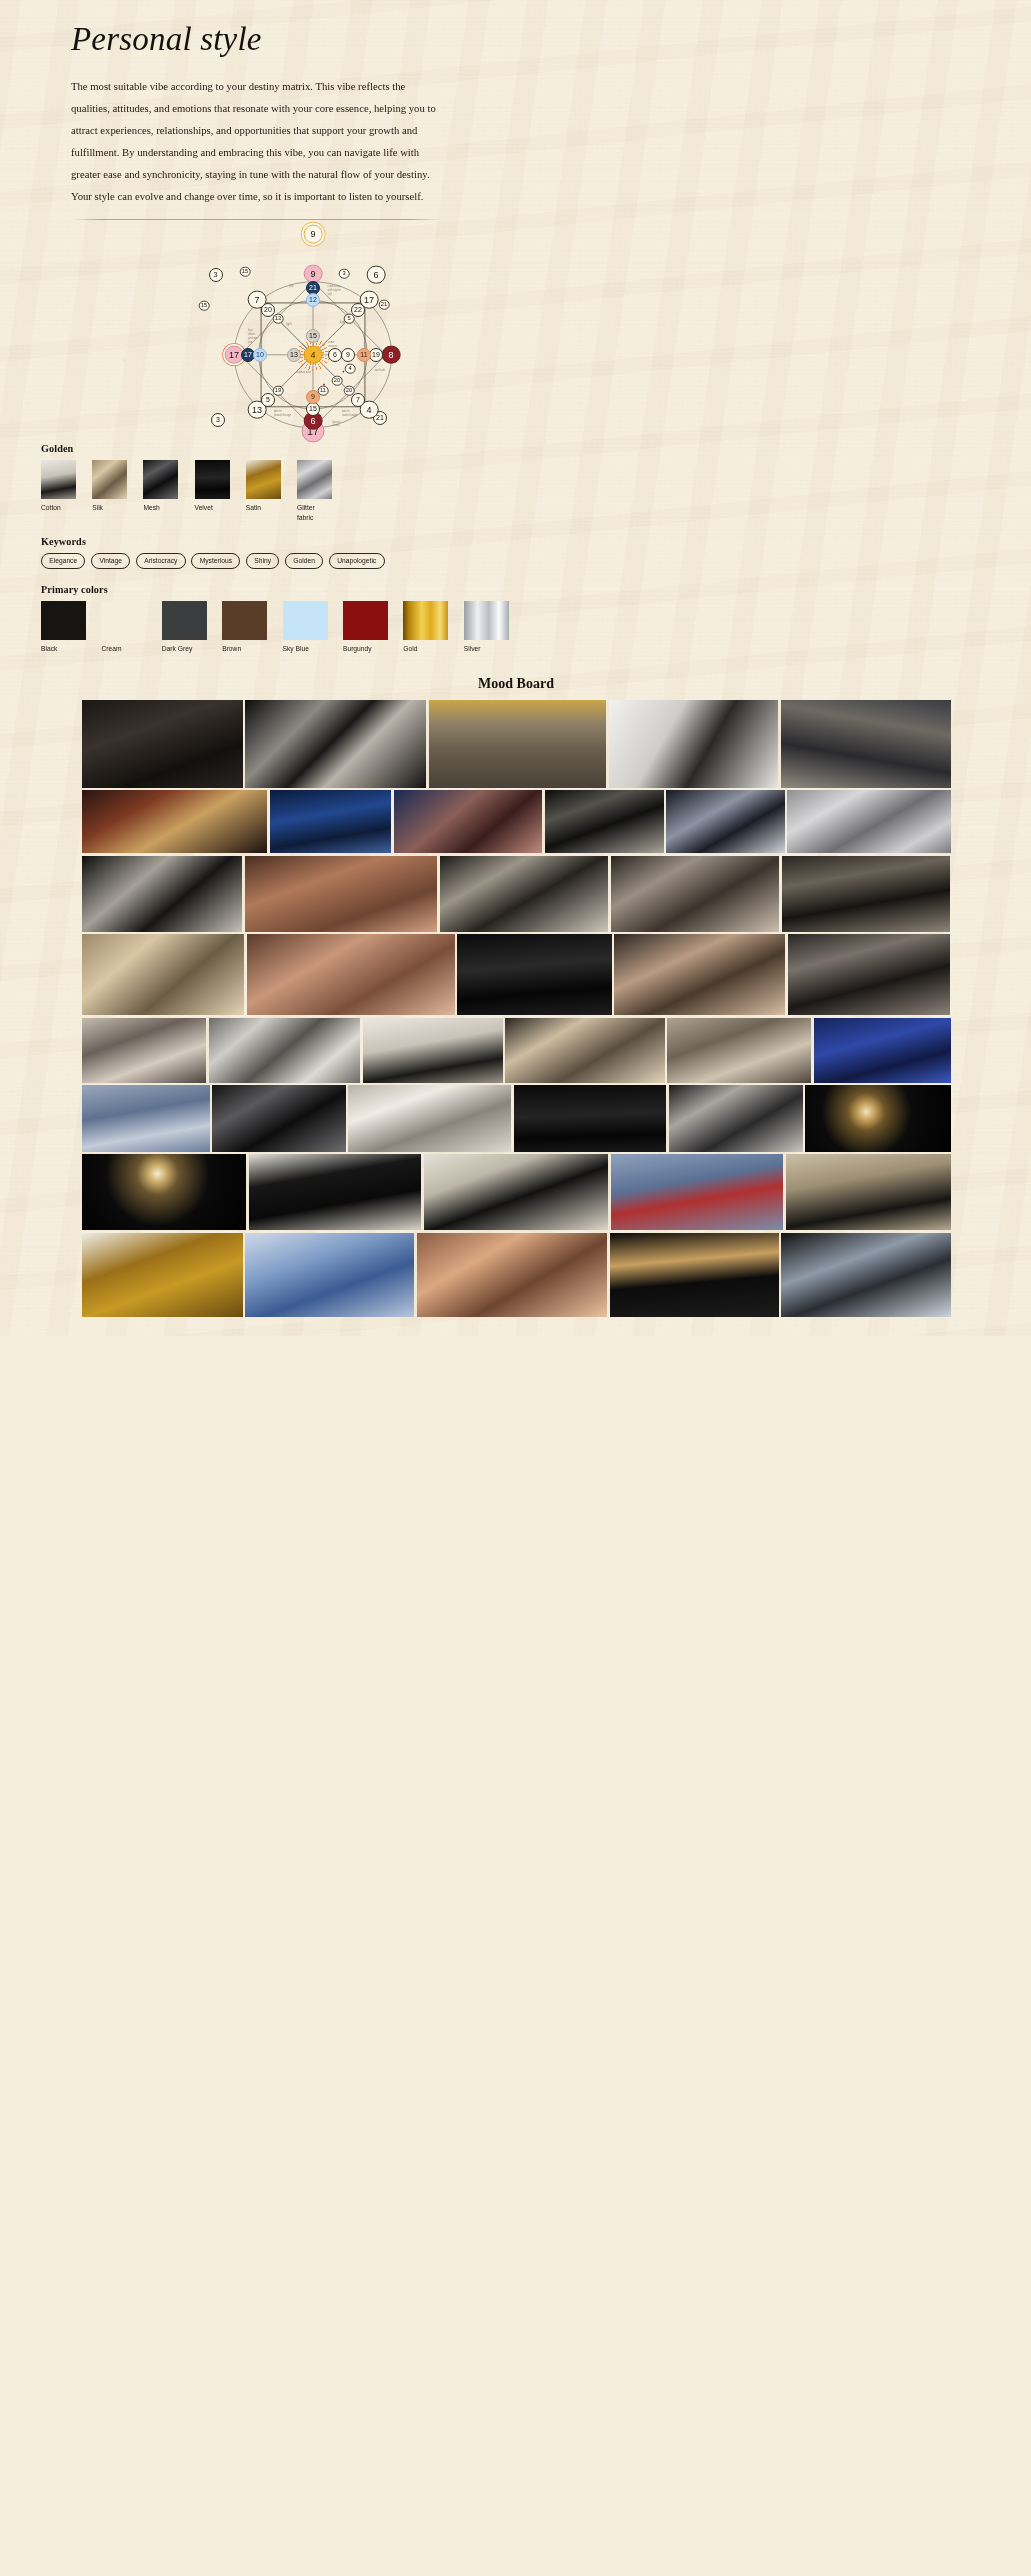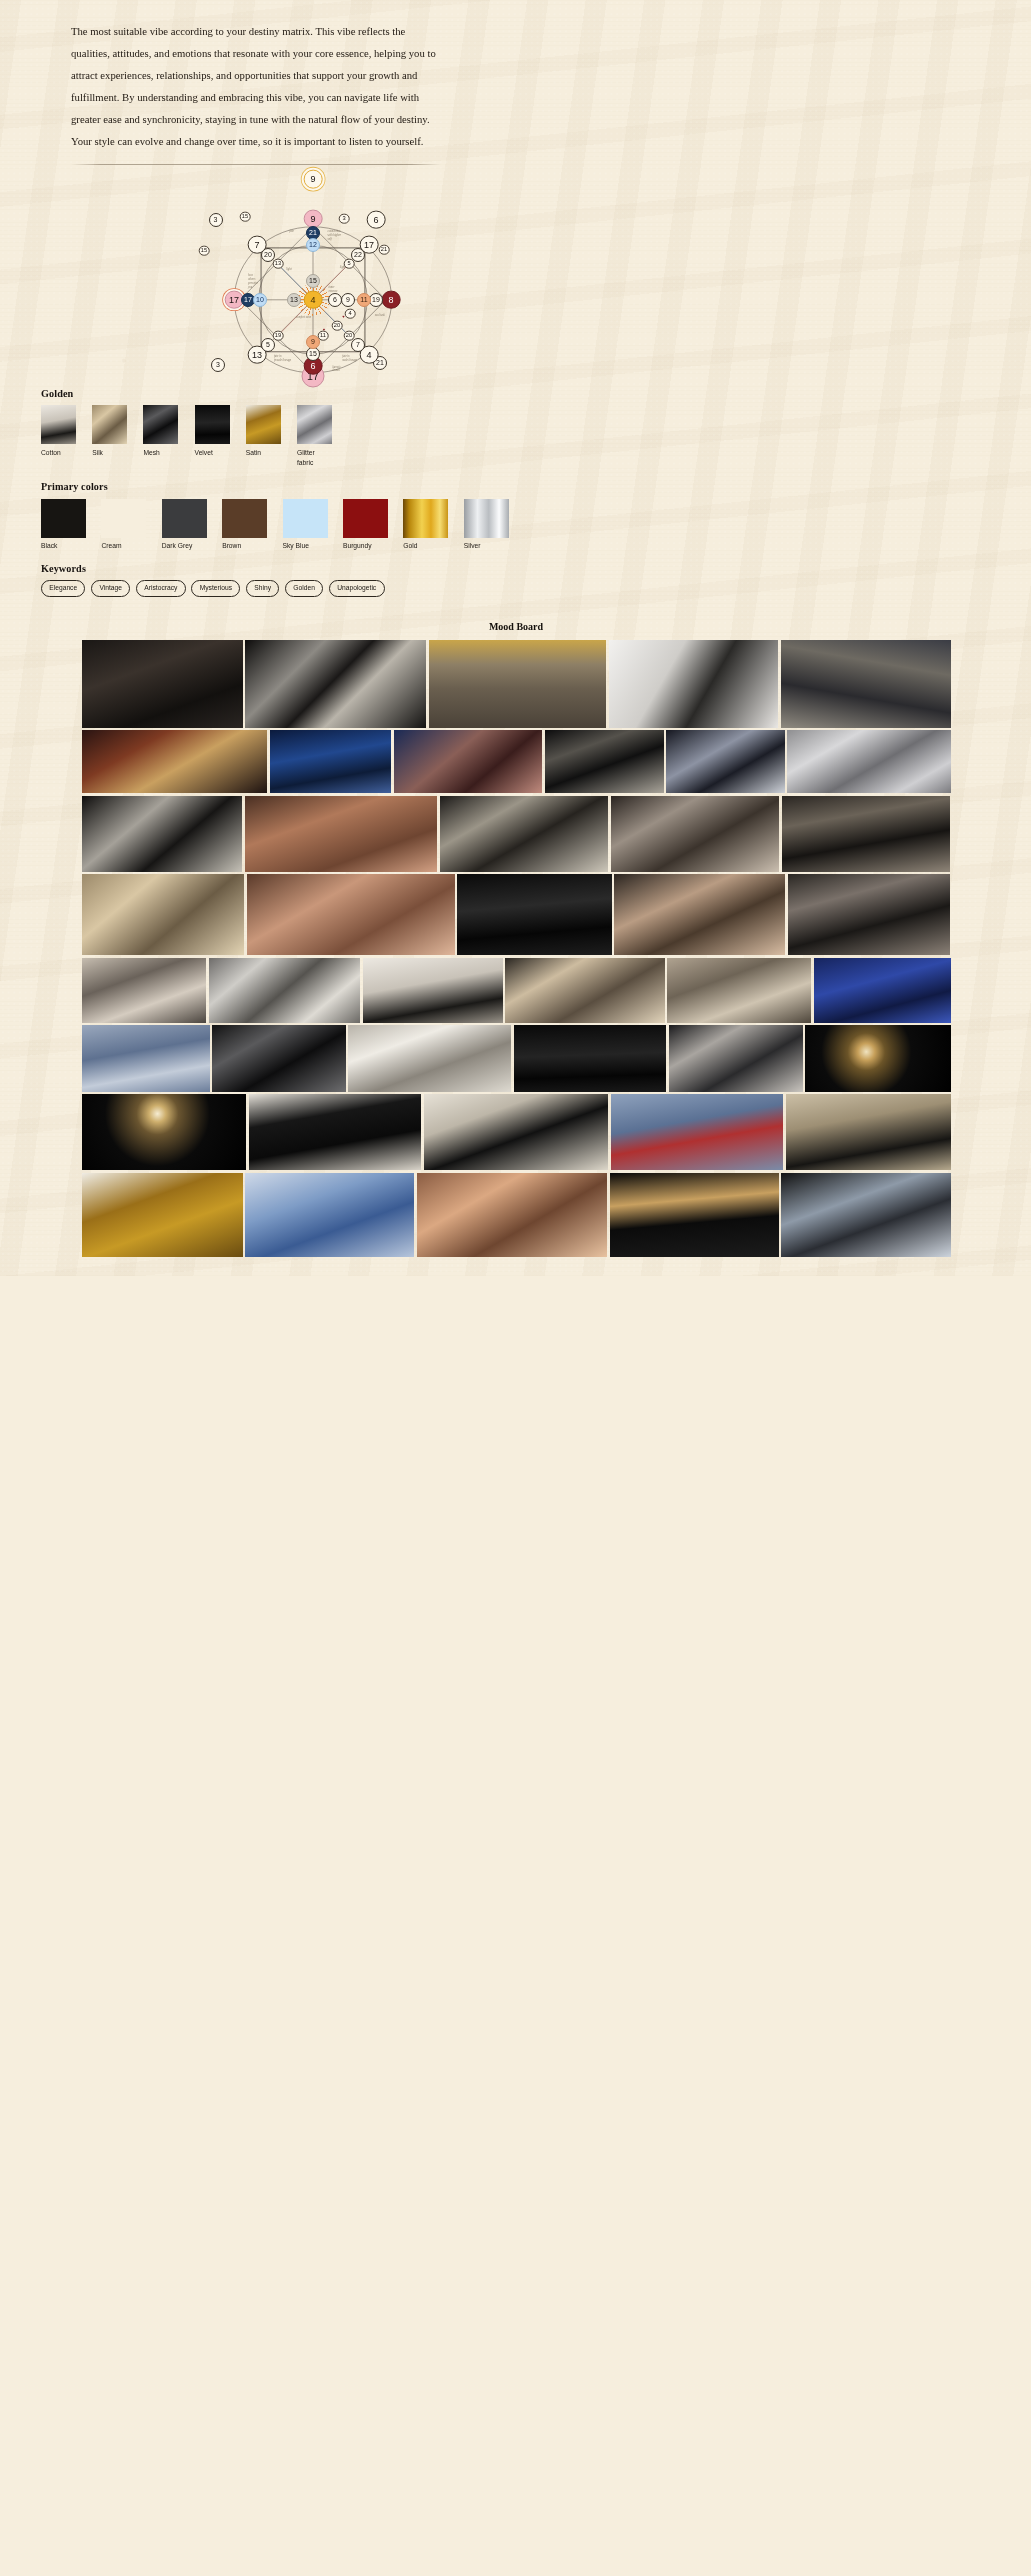--- a/index.html
+++ b/index.html
@@ -119,21 +119,21 @@
 
   .kw-row { display:flex; gap:5.7px; flex-wrap:wrap; }
   .kw{
     border:0.8px solid #2e2820; border-radius:9.7px;
     padding:3.2px 7.3px 4.1px; font-size:6.7px; color:#1c1712;
     background:transparent; white-space:nowrap;
   }
 
   .mood-title{
     text-align:center; font-family:"Liberation Serif", serif;
-    font-weight:700; font-size:10px; margin:24.4px 0 8.1px 0; color:#15110d;
+    font-weight:700; font-size:14px; margin:24.4px 0 8.1px 0; color:#15110d;
   }
 
   
   .board { width:869px; margin:0 auto; display:flex; flex-direction:column; gap:2.4px; }
   .brow { display:flex; gap:2.4px; align-items:stretch; }
   .ph { position:relative; overflow:hidden; flex:1 1 0; background:#2b2b2b; }
 
   
   .p-leather   { background:linear-gradient(160deg,#1a1715 0%,#3a322c 35%,#12100e 70%,#2a2522 100%); }
   .p-chain     { background:linear-gradient(135deg,#0d0c0b 0%,#8d8a84 30%,#1a1817 48%,#b9b4aa 62%,#131211 100%); }
@@ -181,20 +181,21 @@
 </style>
 </head>
 <body>
 
 <div class="parchment-bg"></div>
 <div class="dotgrid"></div>
 
 <div class="page">
 
   <div class="header">
+    <h1 class="title">Personal style</h1>
     <p class="intro">The most suitable vibe according to your destiny matrix. This vibe reflects the qualities, attitudes, and emotions that resonate with your core essence, helping you to attract experiences, relationships, and opportunities that support your growth and fulfillment. By understanding and embracing this vibe, you can navigate life with greater ease and synchronicity, staying in tune with the natural flow of your destiny. Your style can evolve and change over time, so it is important to listen to yourself.</p>
     <div class="rule"></div>
   </div>
 
   <div class="matrix-wrap">
     <div class="matrix" id="matrix">
       <svg width="260" height="215" style="position:absolute;left:0;top:0" viewBox="0 0 320 265">
         <g fill="none" stroke="#4a4238" stroke-width="0.7" opacity="0.85">
           <circle cx="160" cy="160" r="67"></circle>
           <ellipse cx="160" cy="160" rx="97" ry="90"></ellipse>
@@ -311,71 +312,71 @@
         </div>
         <div class="tile">
           <div class="swatch p-silver"></div>
           <div class="cap" style="white-space: pre-line;">Glitter
 fabric</div>
         </div>
       </div>
   </div>
 
 
-  <div class="section" style="margin-top:14.6px">
-    <div class="sec-title">Primary colors</div>
-    <div class="color-row" id="colors-row">
-        <div class="color-tile">
-          <div class="swatch" style="background: rgb(23, 21, 18);"></div>
-          <div class="cap">Black</div>
-        </div>
-        <div class="color-tile">
-          <div class="swatch" style="background: rgb(246, 238, 221);"></div>
-          <div class="cap">Cream</div>
-        </div>
-        <div class="color-tile">
-          <div class="swatch" style="background: rgb(59, 60, 62);"></div>
-          <div class="cap">Dark Grey</div>
-        </div>
-        <div class="color-tile">
-          <div class="swatch" style="background: rgb(90, 61, 40);"></div>
-          <div class="cap">Brown</div>
-        </div>
-        <div class="color-tile">
-          <div class="swatch" style="background: rgb(198, 228, 248);"></div>
-          <div class="cap">Sky Blue</div>
-        </div>
-        <div class="color-tile">
-          <div class="swatch" style="background: rgb(140, 15, 16);"></div>
-          <div class="cap">Burgundy</div>
-        </div>
-        <div class="color-tile">
-          <div class="swatch" style="background: linear-gradient(90deg, rgb(107, 71, 8) 0%, rgb(184, 134, 11) 14%, rgb(242, 209, 79) 42%, rgb(224, 168, 29) 62%, rgb(246, 221, 114) 82%, rgb(201, 148, 22) 100%);"></div>
-          <div class="cap">Gold</div>
-        </div>
-        <div class="color-tile">
-          <div class="swatch" style="background: linear-gradient(90deg, rgb(154, 158, 162) 0%, rgb(238, 240, 242) 30%, rgb(185, 189, 193) 55%, rgb(251, 252, 253) 78%, rgb(168, 172, 176) 100%);"></div>
-          <div class="cap">Silver</div>
-        </div>
-      </div>
-  </div>
-
   <div class="section" style="margin-top:14px">
     <div class="sec-title">Keywords</div>
     <div class="kw-row" id="kw-row">
         <span class="kw">Elegance</span>
         <span class="kw">Vintage</span>
         <span class="kw">Aristocracy</span>
         <span class="kw">Mysterious</span>
         <span class="kw">Shiny</span>
         <span class="kw">Golden</span>
         <span class="kw">Unapologetic</span>
       </div>
   </div>
 
+  <div class="section" style="margin-top:14.6px">
+    <div class="sec-title">Primary colors</div>
+    <div class="color-row" id="colors-row">
+        <div class="color-tile">
+          <div class="swatch" style="background: rgb(23, 21, 18);"></div>
+          <div class="cap">Black</div>
+        </div>
+        <div class="color-tile">
+          <div class="swatch" style="background: rgb(246, 238, 221);"></div>
+          <div class="cap">Cream</div>
+        </div>
+        <div class="color-tile">
+          <div class="swatch" style="background: rgb(59, 60, 62);"></div>
+          <div class="cap">Dark Grey</div>
+        </div>
+        <div class="color-tile">
+          <div class="swatch" style="background: rgb(90, 61, 40);"></div>
+          <div class="cap">Brown</div>
+        </div>
+        <div class="color-tile">
+          <div class="swatch" style="background: rgb(198, 228, 248);"></div>
+          <div class="cap">Sky Blue</div>
+        </div>
+        <div class="color-tile">
+          <div class="swatch" style="background: rgb(140, 15, 16);"></div>
+          <div class="cap">Burgundy</div>
+        </div>
+        <div class="color-tile">
+          <div class="swatch" style="background: linear-gradient(90deg, rgb(107, 71, 8) 0%, rgb(184, 134, 11) 14%, rgb(242, 209, 79) 42%, rgb(224, 168, 29) 62%, rgb(246, 221, 114) 82%, rgb(201, 148, 22) 100%);"></div>
+          <div class="cap">Gold</div>
+        </div>
+        <div class="color-tile">
+          <div class="swatch" style="background: linear-gradient(90deg, rgb(154, 158, 162) 0%, rgb(238, 240, 242) 30%, rgb(185, 189, 193) 55%, rgb(251, 252, 253) 78%, rgb(168, 172, 176) 100%);"></div>
+          <div class="cap">Silver</div>
+        </div>
+      </div>
+  </div>
+
   <div class="mood-title">Mood Board</div>
   <div class="board" id="board">
       <div class="brow" style="height: 88px;">
         <div class="ph p-leather" title="leather-lace-up-skirt" style="flex-grow: 1; flex-basis: 0px;"></div>
         <div class="ph p-chain" title="chainmail-sleeve" style="flex-grow: 1.12; flex-basis: 0px;"></div>
         <div class="ph p-street" title="sequin-street-walk" style="flex-grow: 1.1; flex-basis: 0px;"></div>
         <div class="ph p-bw" title="bw-heel-detail" style="flex-grow: 1.05; flex-basis: 0px;"></div>
         <div class="ph p-night" title="night-city-dress" style="flex-grow: 1.05; flex-basis: 0px;"></div>
       </div>
       <div class="brow" style="height: 63px;">

